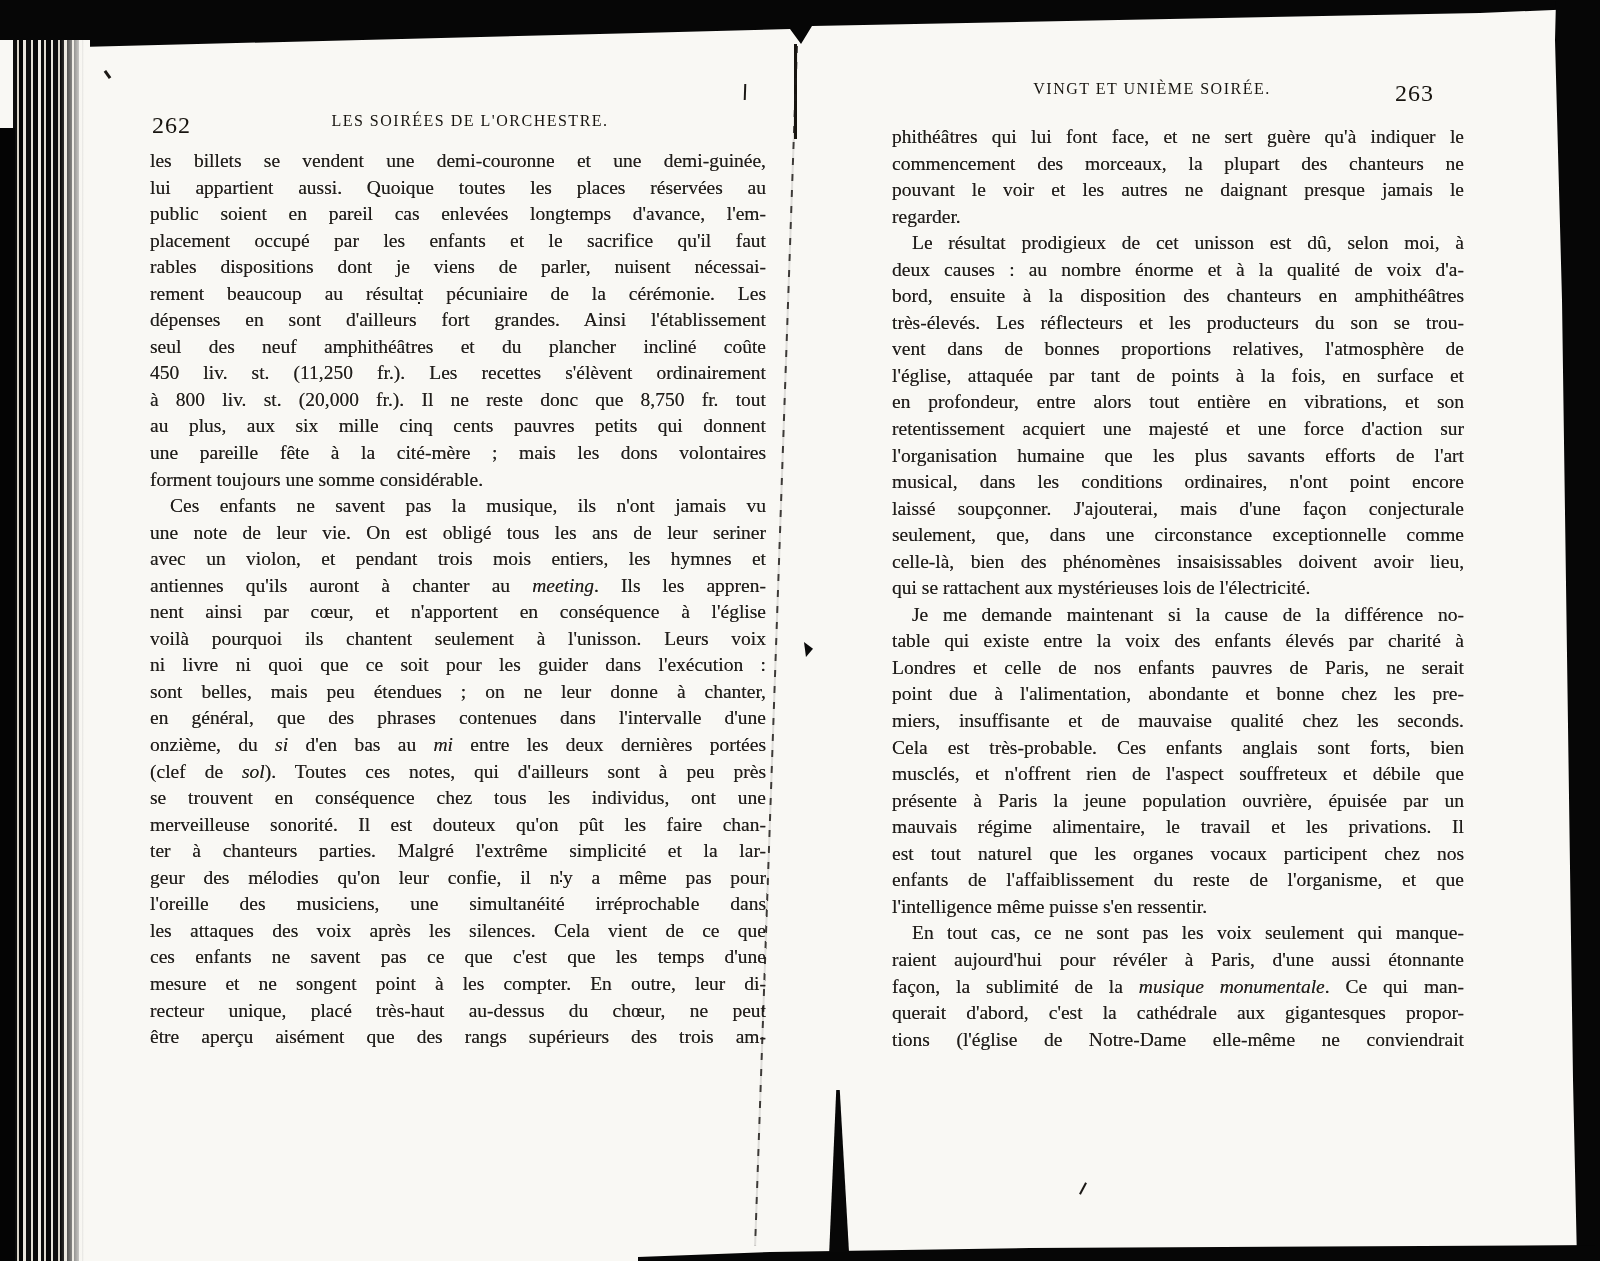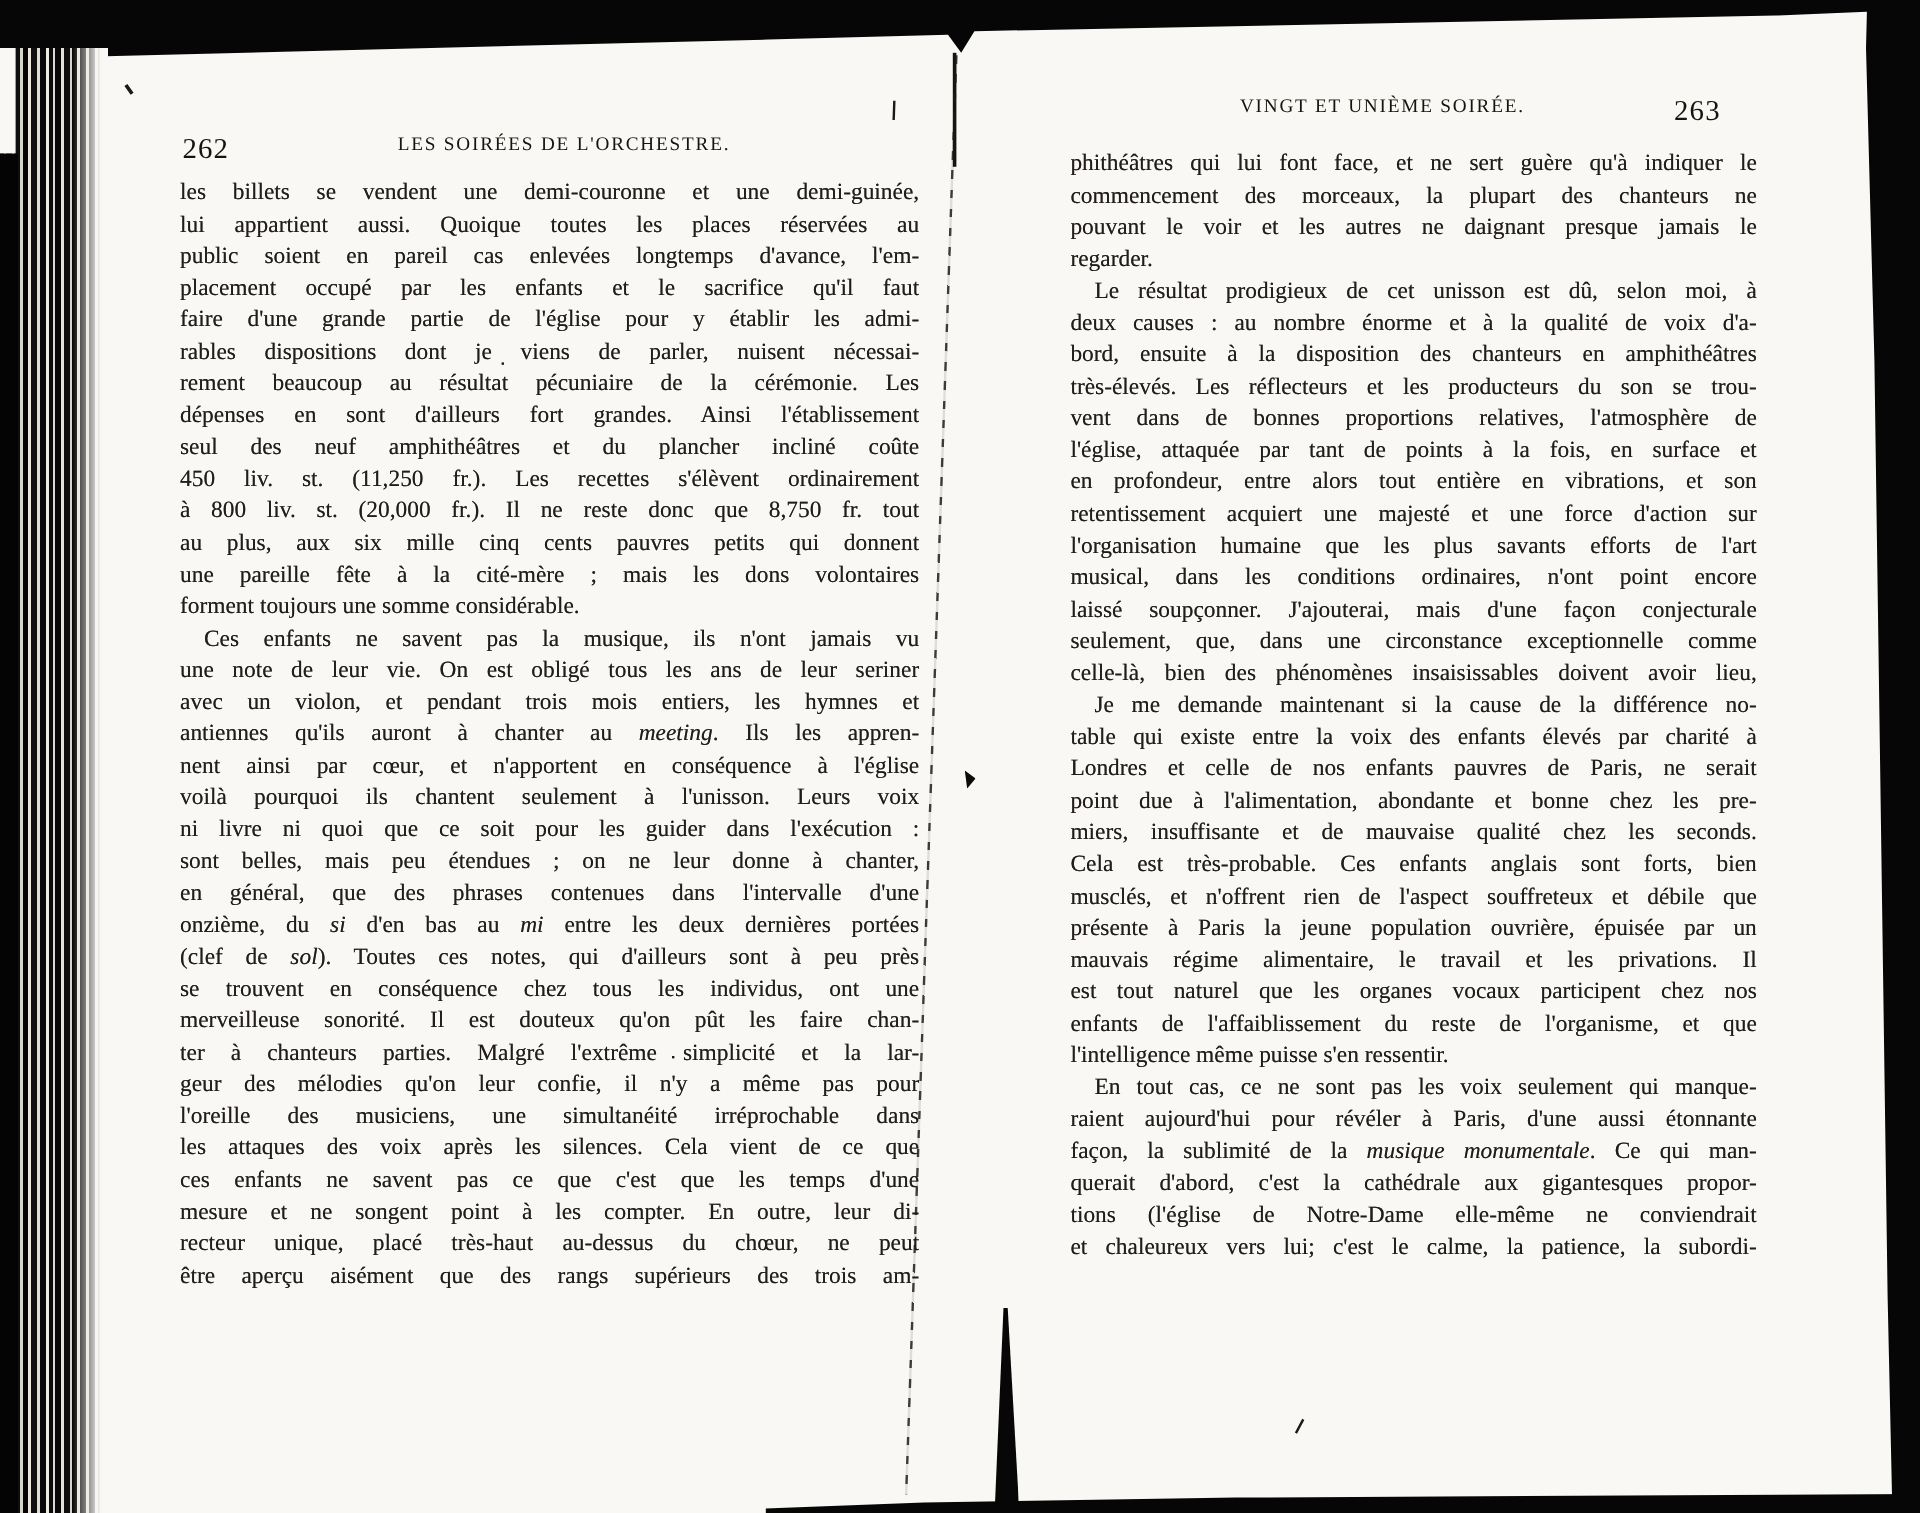--- a/index.html
+++ b/index.html
@@ -107,21 +107,20 @@
   <div class="page page-left">
     <div class="header">
       <span class="pagenum">262</span>
       <span class="runtitle">LES SOIRÉES DE L'ORCHESTRE.</span>
     </div>
     <div class="pbody" id="left-body">
         <div class="line"><span>les billets se vendent une demi-couronne et une demi-guinée,</span></div>
         <div class="line"><span>lui appartient aussi. Quoique toutes les places réservées au</span></div>
         <div class="line"><span>public soient en pareil cas enlevées longtemps d'avance, l'em-</span></div>
         <div class="line"><span>placement occupé par les enfants et le sacrifice qu'il faut</span></div>
-        <div class="line"><span>faire d'une grande partie de l'église pour y établir les admi-</span></div>
         <div class="line"><span>rables dispositions dont je viens de parler, nuisent nécessai-</span></div>
         <div class="line"><span>rement beaucoup au résultat pécuniaire de la cérémonie. Les</span></div>
         <div class="line"><span>dépenses en sont d'ailleurs fort grandes. Ainsi l'établissement</span></div>
         <div class="line"><span>seul des neuf amphithéâtres et du plancher incliné coûte</span></div>
         <div class="line"><span>450 liv. st. (11,250 fr.). Les recettes s'élèvent ordinairement</span></div>
         <div class="line"><span>à 800 liv. st. (20,000 fr.). Il ne reste donc que 8,750 fr. tout</span></div>
         <div class="line"><span>au plus, aux six mille cinq cents pauvres petits qui donnent</span></div>
         <div class="line"><span>une pareille fête à la cité-mère ; mais les dons volontaires</span></div>
         <div class="line end"><span>forment toujours une somme considérable.</span></div>
         <div class="line in"><span>Ces enfants ne savent pas la musique, ils n'ont jamais vu</span></div>
@@ -164,34 +163,34 @@
         <div class="line"><span>très-élevés. Les réflecteurs et les producteurs du son se trou-</span></div>
         <div class="line"><span>vent dans de bonnes proportions relatives, l'atmosphère de</span></div>
         <div class="line"><span>l'église, attaquée par tant de points à la fois, en surface et</span></div>
         <div class="line"><span>en profondeur, entre alors tout entière en vibrations, et son</span></div>
         <div class="line"><span>retentissement acquiert une majesté et une force d'action sur</span></div>
         <div class="line"><span>l'organisation humaine que les plus savants efforts de l'art</span></div>
         <div class="line"><span>musical, dans les conditions ordinaires, n'ont point encore</span></div>
         <div class="line"><span>laissé soupçonner. J'ajouterai, mais d'une façon conjecturale</span></div>
         <div class="line"><span>seulement, que, dans une circonstance exceptionnelle comme</span></div>
         <div class="line"><span>celle-là, bien des phénomènes insaisissables doivent avoir lieu,</span></div>
+        <div class="line end"><span>qui se rattachent aux mystérieuses lois de l'électricité.</span></div>
         <div class="line in"><span>Je me demande maintenant si la cause de la différence no-</span></div>
         <div class="line"><span>table qui existe entre la voix des enfants élevés par charité à</span></div>
         <div class="line"><span>Londres et celle de nos enfants pauvres de Paris, ne serait</span></div>
         <div class="line"><span>point due à l'alimentation, abondante et bonne chez les pre-</span></div>
         <div class="line"><span>miers, insuffisante et de mauvaise qualité chez les seconds.</span></div>
         <div class="line"><span>Cela est très-probable. Ces enfants anglais sont forts, bien</span></div>
         <div class="line"><span>musclés, et n'offrent rien de l'aspect souffreteux et débile que</span></div>
         <div class="line"><span>présente à Paris la jeune population ouvrière, épuisée par un</span></div>
         <div class="line"><span>mauvais régime alimentaire, le travail et les privations. Il</span></div>
         <div class="line"><span>est tout naturel que les organes vocaux participent chez nos</span></div>
         <div class="line"><span>enfants de l'affaiblissement du reste de l'organisme, et que</span></div>
         <div class="line end"><span>l'intelligence même puisse s'en ressentir.</span></div>
         <div class="line in"><span>En tout cas, ce ne sont pas les voix seulement qui manque-</span></div>
         <div class="line"><span>raient aujourd'hui pour révéler à Paris, d'une aussi étonnante</span></div>
         <div class="line"><span>façon, la sublimité de la </span><i>musique monumentale</i><span>. Ce qui man-</span></div>
         <div class="line"><span>querait d'abord, c'est la cathédrale aux gigantesques propor-</span></div>
         <div class="line"><span>tions (l'église de Notre-Dame elle-même ne conviendrait</span></div>
-        <div class="line"><span>et chaleureux vers lui; c'est le calme, la patience, la subordi-</span></div>
       </div>
   </div>
 
 </div>
 
 </body></html>

